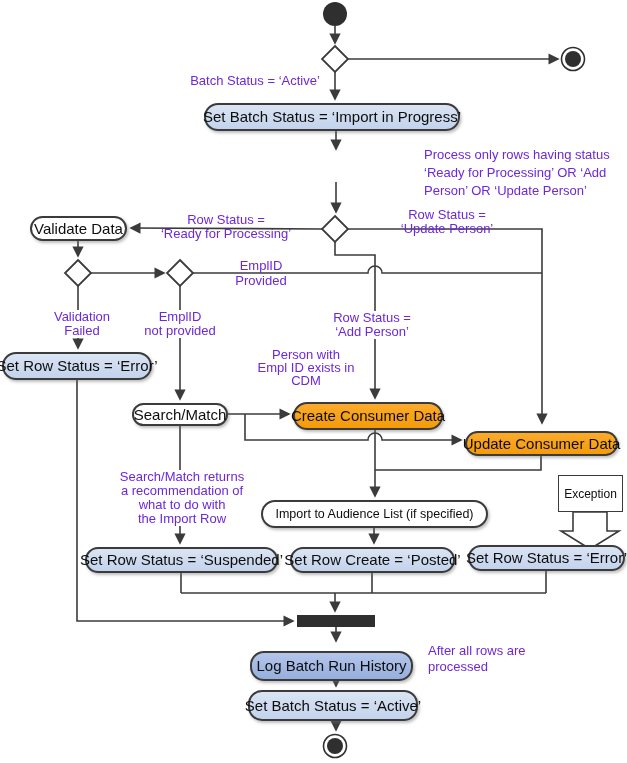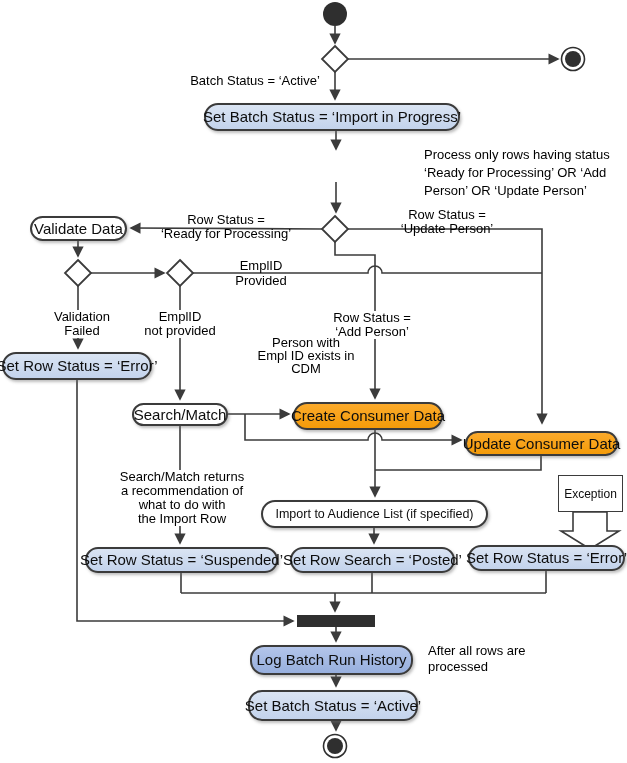--- a/index.html
+++ b/index.html
@@ -9,26 +9,26 @@
   }
   #wires{position:absolute;left:0;top:0;z-index:1;}
   .box{
     position:absolute;box-sizing:border-box;z-index:2;
     border:2px solid #3b3b3b;border-radius:14px;background:#fff;
     display:flex;align-items:center;justify-content:center;
     font-size:15px;line-height:14px;white-space:nowrap;color:#0d0d0d;
     box-shadow:1.5px 2px 3px rgba(110,110,110,0.45);
   }
   .light{background:linear-gradient(180deg,#dae4f3 0%,#c3d3ec 100%);}
-  .darkblue{background:linear-gradient(180deg,#b3c5ea 0%,#97afdd 100%);}
+  .darkblue{background:linear-gradient(180deg,#b3c5ea 0%,#97afdd 100%);margin-top:6px;}
   .orange{background:linear-gradient(180deg,#fbaa2b 0%,#f49b09 100%);}
   .plain{background:#fff;}
   .note{border-radius:0;box-shadow:none;border-width:1.6px;font-size:12px;}
   .lbl{
-    position:absolute;z-index:3;font-size:13px;line-height:14px;color:#000000;
+    position:absolute;z-index:3;font-size:13px;line-height:14px;color:#6d28d9;
     white-space:pre-line;text-align:center;
   }
   .lbl.bg{background:#ffffff;}
   .lbl.left{text-align:left;}
 </style>
 </head>
 <body>
 
 <div id="stage">
 
@@ -99,21 +99,21 @@
   </svg>
 
   <div class="box light" style="left:204px;top:103px;width:256px;height:28px;">Set Batch Status = ‘Import in Progress’</div>
   <div class="box plain" style="left:30px;top:216px;width:97px;height:25px;">Validate Data</div>
   <div class="box light" style="left:2px;top:352px;width:150px;height:28px;">Set Row Status = ‘Error’</div>
   <div class="box plain" style="left:132px;top:403px;width:96px;height:23px;">Search/Match</div>
   <div class="box orange" style="left:293px;top:402px;width:150px;height:28px;">Create Consumer Data</div>
   <div class="box orange" style="left:465px;top:431px;width:153px;height:25px;">Update Consumer Data</div>
   <div class="box plain" style="left:261px;top:500px;width:227px;height:28px;font-size:12.5px;">Import to Audience List (if specified)</div>
   <div class="box light" style="left:85px;top:547px;width:193px;height:26px;">Set Row Status = ‘Suspended’</div>
-  <div class="box light" style="left:290px;top:547px;width:165px;height:26px;">Set Row Search = ‘Posted’</div>
+  <div class="box light" style="left:290px;top:547px;width:165px;height:26px;">Set Row Create = ‘Posted’</div>
   <div class="box light" style="left:468px;top:545px;width:157px;height:26px;">Set Row Status = ‘Error’</div>
   <div class="box darkblue" style="left:250px;top:645px;width:163px;height:30px;">Log Batch Run History</div>
   <div class="box light" style="left:248px;top:690px;width:170px;height:31px;">Set Batch Status = ‘Active’</div>
   <div class="box note" style="left:558px;top:475px;width:65px;height:37px;">Exception</div>
 
   <div class="lbl" style="left:175px;top:74px;width:160px;">Batch Status = ‘Active’</div>
   <div class="lbl left" style="left:424px;top:146px;width:205px;line-height:18px;">Process only rows having status
 ‘Ready for Processing’ OR ‘Add
 Person’ OR ‘Update Person’</div>
   <div class="lbl" style="left:146px;top:213px;width:160px;">Row Status =
@@ -121,21 +121,21 @@
   <div class="lbl" style="left:367px;top:208px;width:160px;">Row Status =
 ‘Update Person’</div>
   <div class="lbl" style="left:221px;top:258px;width:80px;line-height:15px;">EmplID
 Provided</div>
   <div class="lbl bg" style="left:37px;top:310px;width:90px;">Validation
 Failed</div>
   <div class="lbl bg" style="left:135px;top:310px;width:90px;">EmplID
 not provided</div>
   <div class="lbl bg" style="left:322px;top:311px;width:100px;">Row Status =
 ‘Add Person’</div>
-  <div class="lbl" style="left:246px;top:336px;width:120px;line-height:13px;">Person with
+  <div class="lbl" style="left:246px;top:348px;width:120px;line-height:13px;">Person with
 Empl ID exists in
 CDM</div>
   <div class="lbl bg" style="left:112px;top:470px;width:140px;">Search/Match returns
 a recommendation of
 what to do with
 the Import Row</div>
   <div class="lbl left" style="left:428px;top:643px;width:120px;line-height:16px;">After all rows are
 processed</div>
 
 </div>

